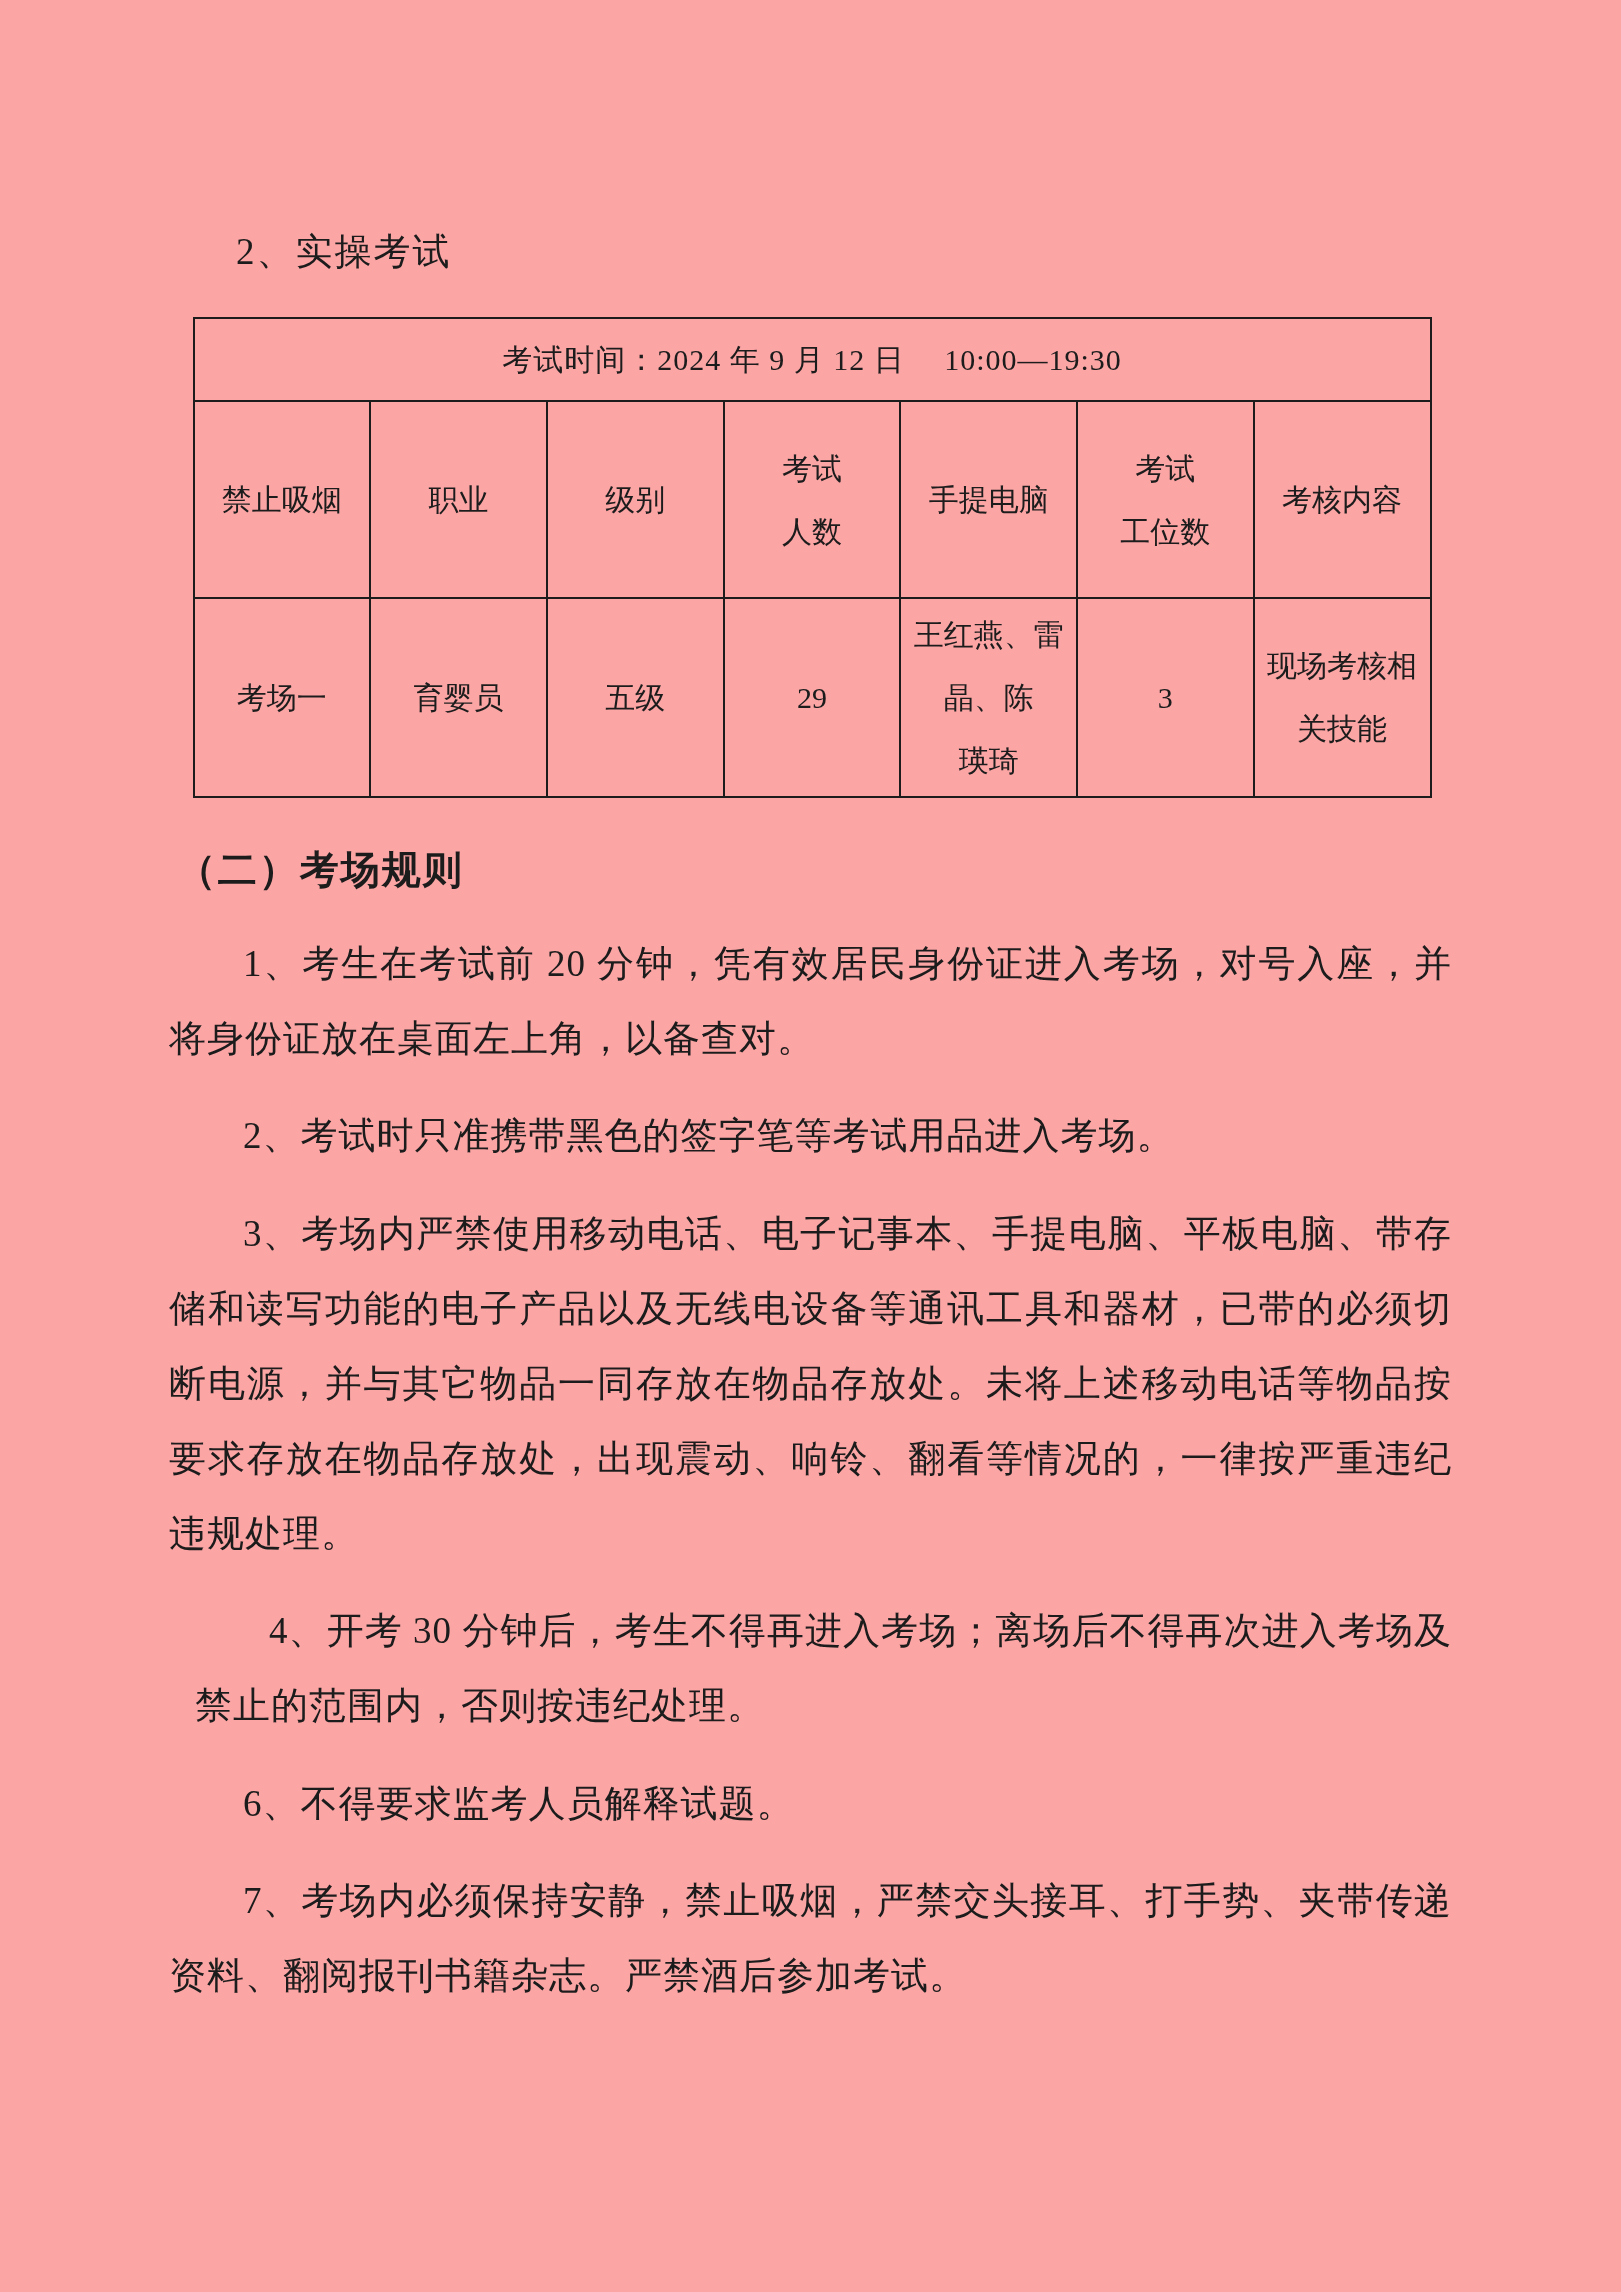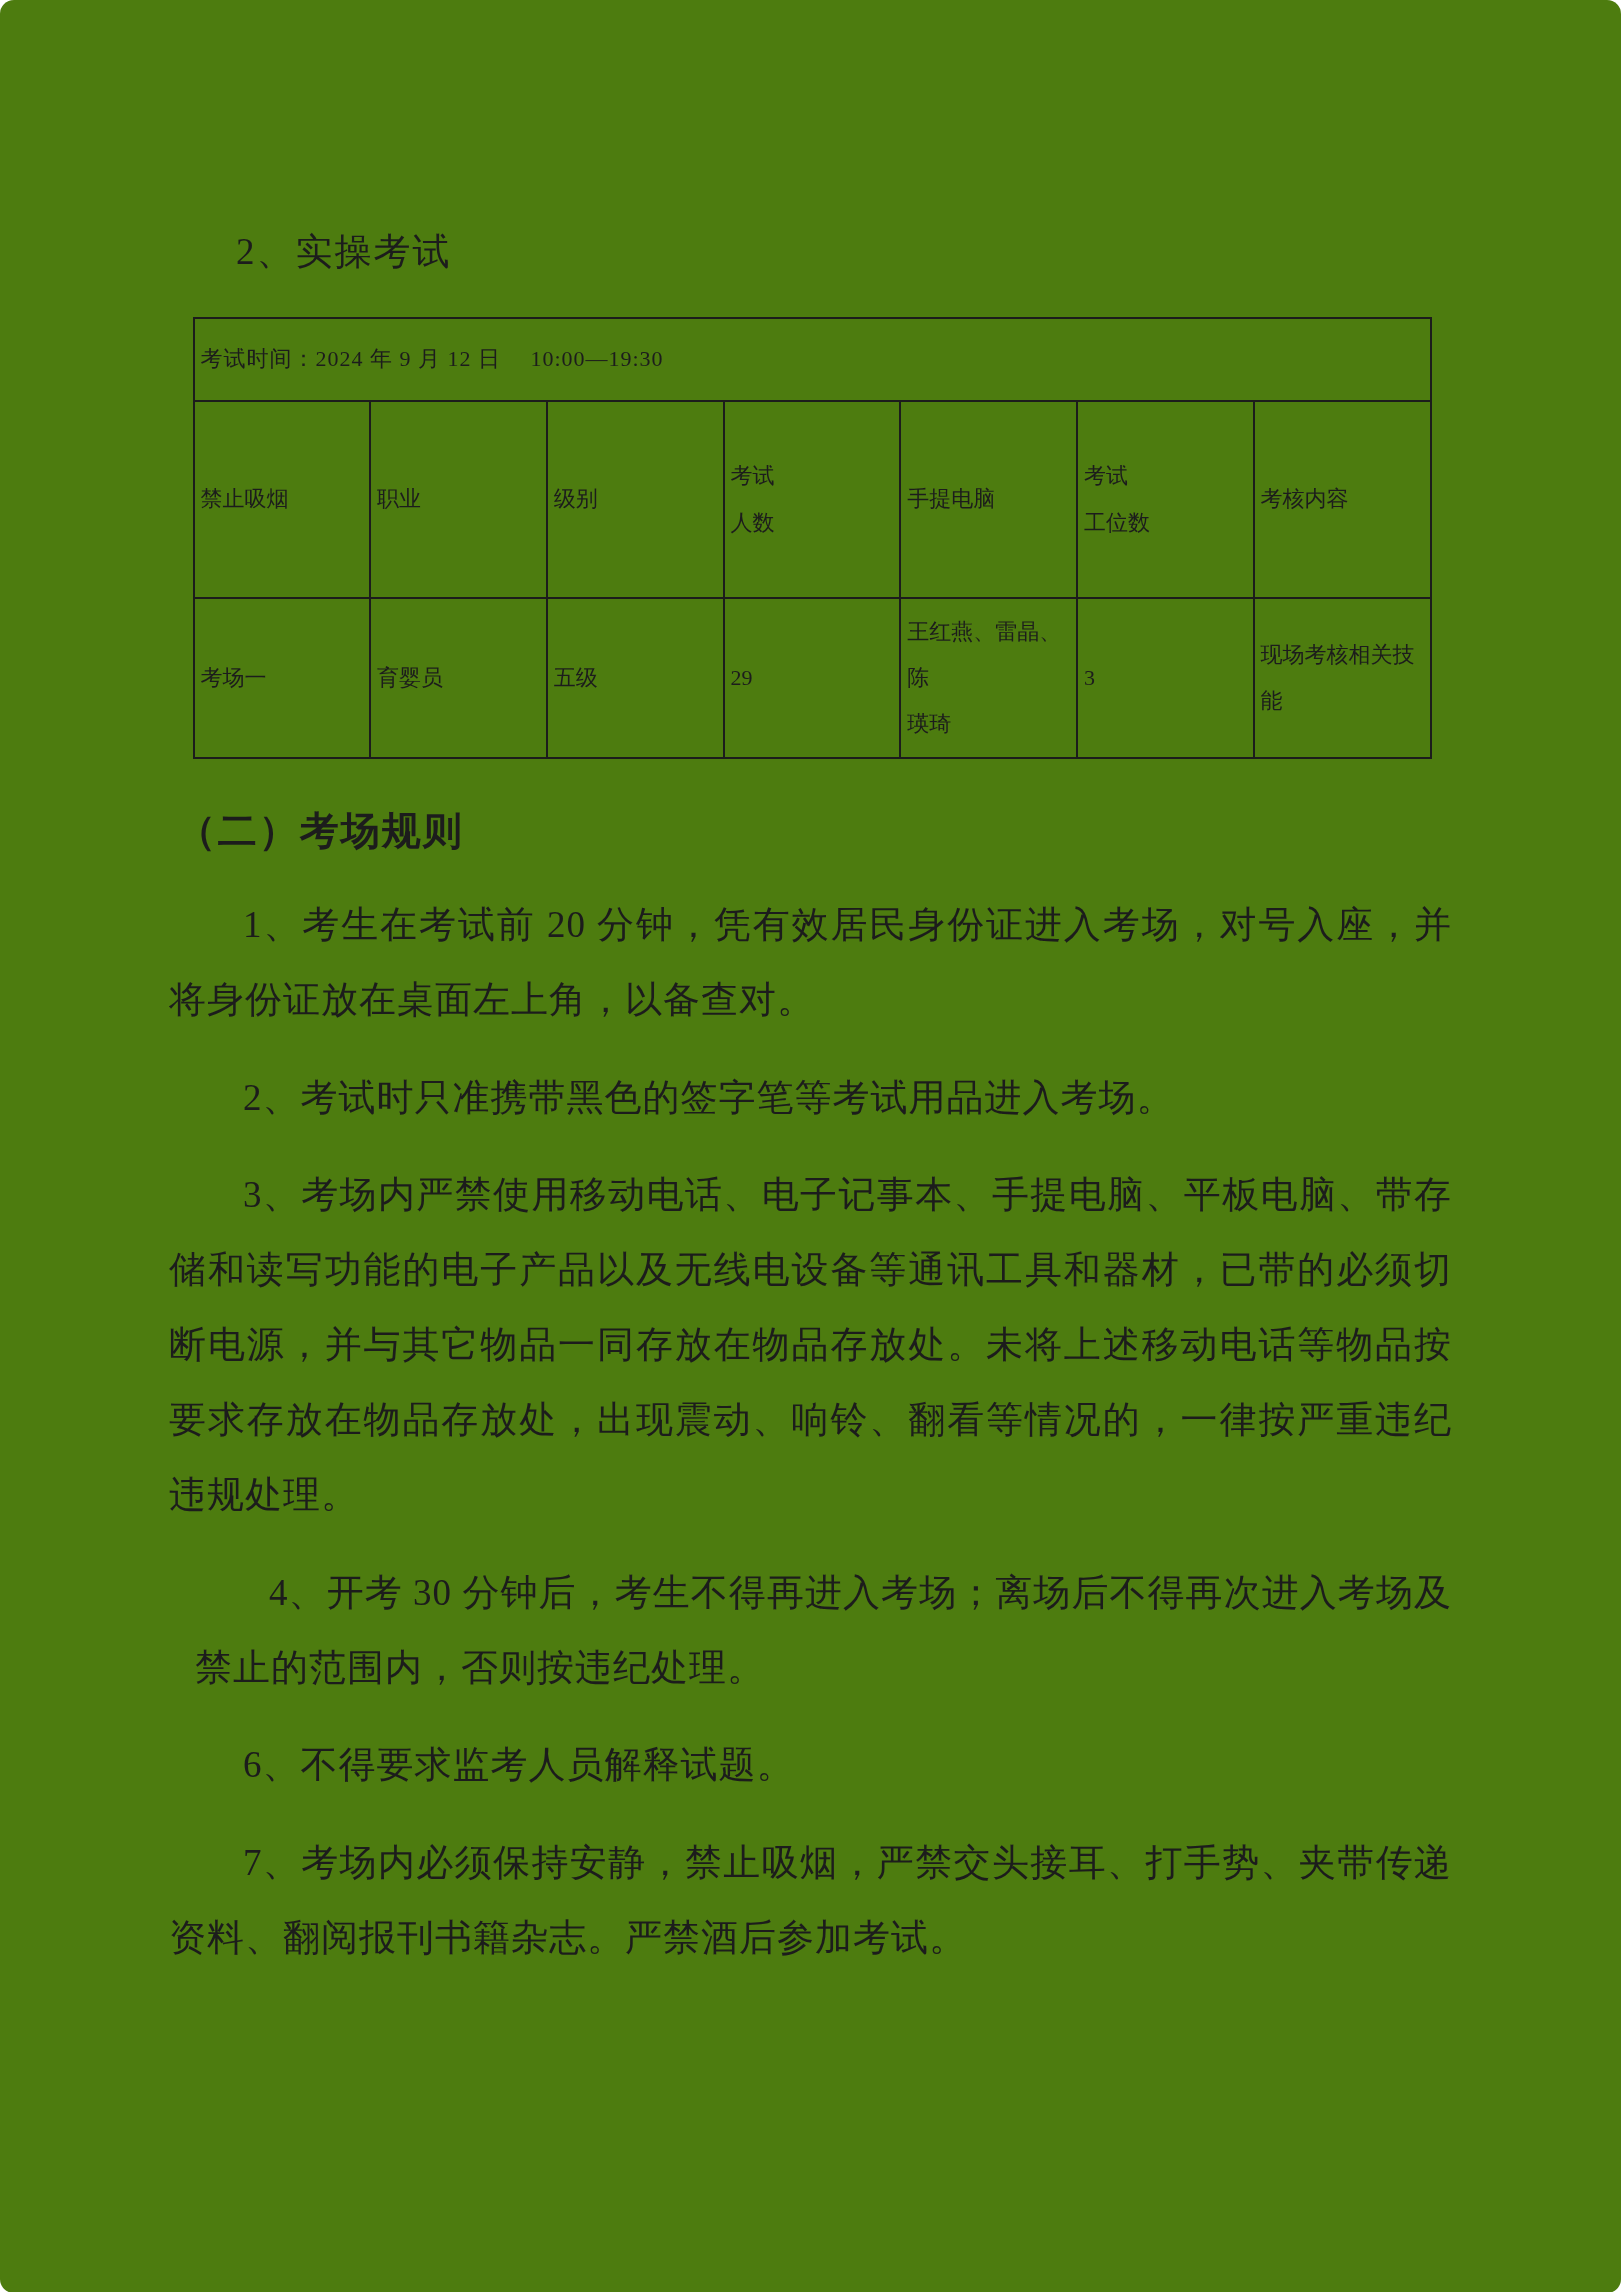--- a/index.html
+++ b/index.html
@@ -1,45 +1,45 @@
 <!DOCTYPE html>
 <html><head>
 <meta charset="utf-8">
 <style>
   * { margin: 0; padding: 0; box-sizing: border-box; }
   html, body { background: #ffffff; }
   .page {
     position: relative;
     width: 1621px;
     height: 2293px;
-    background: #4d7c0f;
+    background: #fca5a5;
     color: #1c1c1c;
     font-family: "Liberation Serif", "DejaVu Serif", serif;
     overflow: hidden;
-    border-radius: 14px;
   }
   .content {
     padding: 223px 169px 0 169px;
   }
   .section-title {
     font-size: 37px;
     line-height: 57px;
     margin: 0 0 37px 67px;
     letter-spacing: 2px;
   }
   table.exam-table {
     width: 1239px;
     margin-left: 23.5px;
     border-collapse: collapse;
     table-layout: fixed;
   }
   table.exam-table td {
     border: 2px solid #1c1c1c;
+    text-align: center;
     vertical-align: middle;
-    font-size: 22px;
+    font-size: 30px;
     line-height: 2.1;
     padding: 3.9px 5.9px;
   }
   td.time-cell {
     height: 83px;
     font-size: 35px;
     letter-spacing: 1px;
   }
   tr.header-row td { height: 197px; }
   tr.data-row td { height: 160px; }

